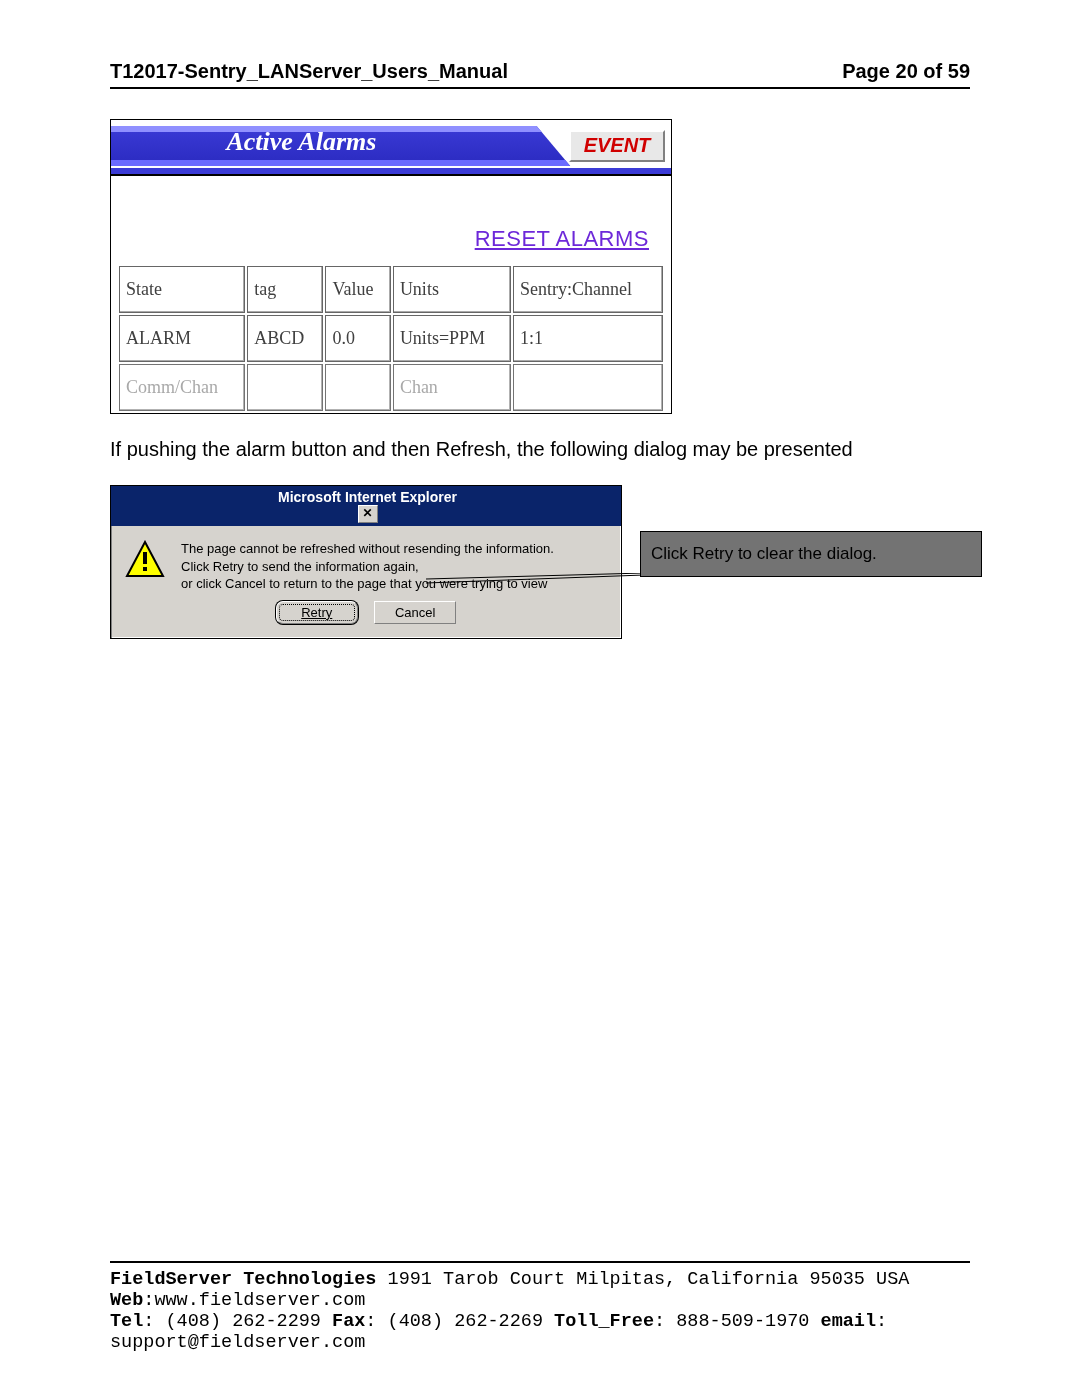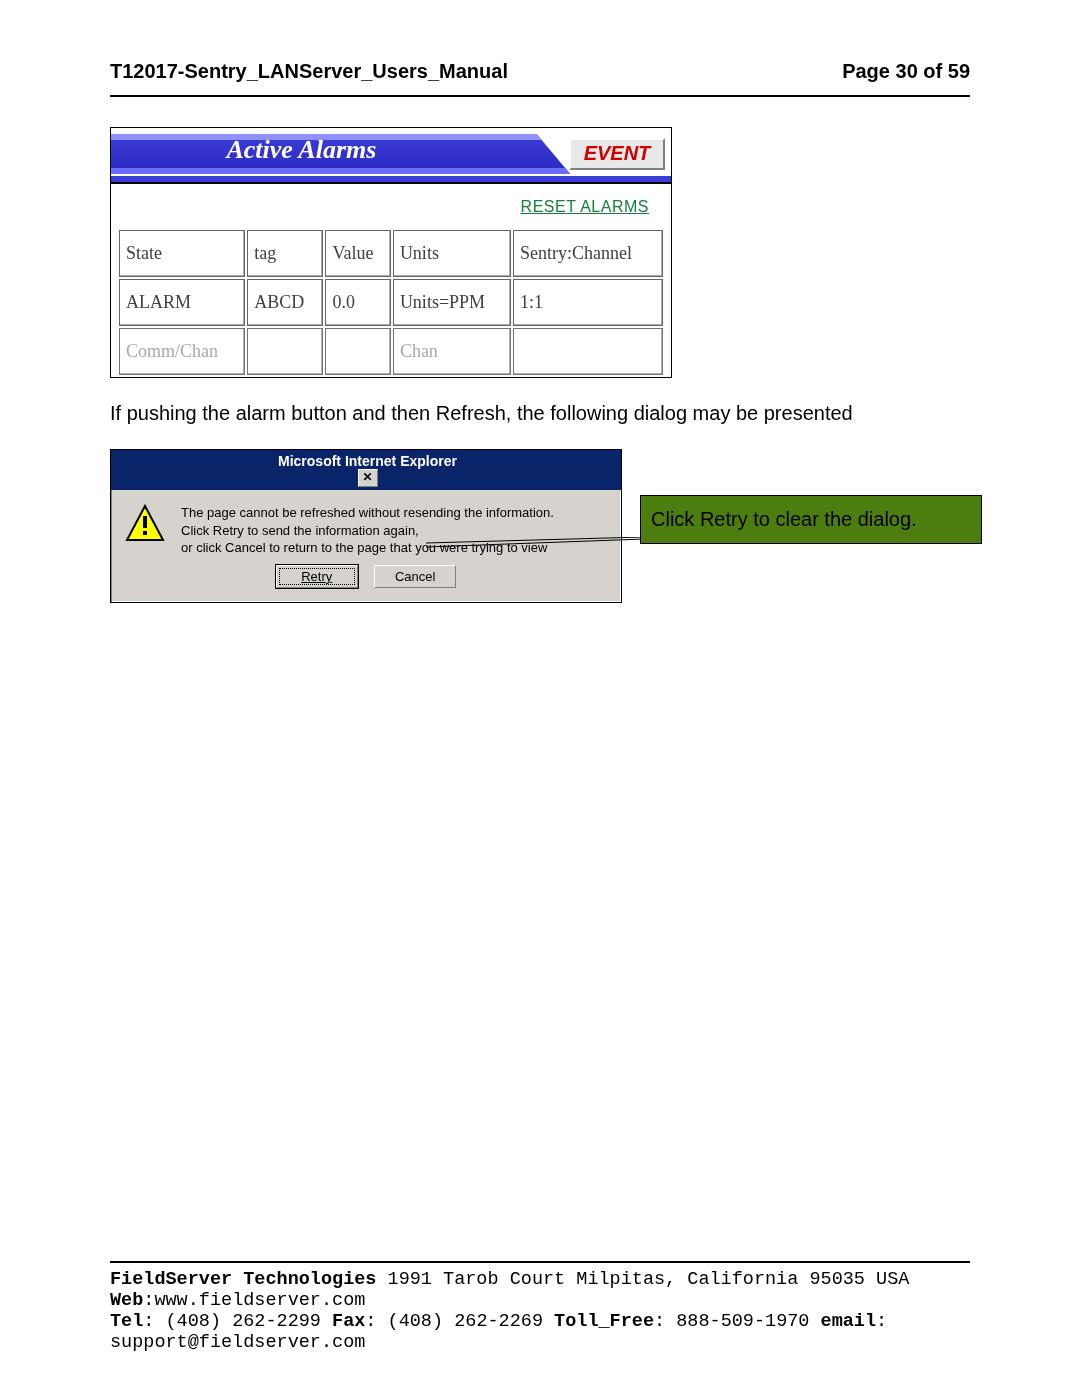--- a/index.html
+++ b/index.html
@@ -16,21 +16,21 @@
     padding: 60px 70px 50px 70px;
     height: 100%;
     position: relative;
   }
   .header-row {
     display: flex;
     justify-content: space-between;
     font-weight: bold;
     font-size: 20px;
     border-bottom: 2px solid #000;
-    padding-bottom: 12px;
+    padding-bottom: 4px;
     margin: 0 40px 30px 40px;
   }
   
   .shot {
     border: 1px solid #000;
     width: 560px;
     margin-left: 40px;
     overflow: hidden;
     background: #fff;
   }
@@ -85,24 +85,25 @@
     line-height: 26px;
     overflow: hidden;
   }
   .reset-row {
     display: flex;
     justify-content: flex-end;
     padding: 20px 22px 12px 0;
   }
   .reset-btn {
     font-family: Arial, sans-serif;
-    font-size: 16px;
+    font-size: 22px;
     text-decoration: underline;
-    color: #15803d;
+    color: #6d28d9;
     letter-spacing: 0.5px;
+    margin-top: 36px;
   }
   table.alarm {
     border-collapse: separate;
     border-spacing: 2px;
     width: calc(100% - 12px);
     margin-left: 6px;
     font-family: "Times New Roman", serif;
     font-size: 18px;
   }
   table.alarm td {
@@ -186,29 +187,30 @@
     font-size: 13px;
     background: #d6d3ce;
     border: 1px solid #808080;
     border-top-color:#fff; border-left-color:#fff;
     text-align: center;
   }
   .win-btn.default {
     outline: 1px dotted #000;
     outline-offset: -4px;
     box-shadow: 0 0 0 1px #000;
+    border-radius: 7px;
   }
   .callout-box {
     position: absolute;
     left: 530px; top: 46px;
     width: 320px;
     border: 1px solid #000;
     padding: 12px 10px;
-    font-size: 20px;
-    background: #4d7c0f;
+    font-size: 17px;
+    background: #737373;
   }
   .callout-line {
     position: absolute;
     left: 316px; top: 88px;
     width: 260px; height: 30px;
     pointer-events: none;
   }
   
   .footer {
     position: absolute;
@@ -225,21 +227,21 @@
   .footer .lines { margin-left: 40px; }
   .footer b { font-weight: bold; }
 </style>
 </head>
 <body>
 
 <div class="page">
 
   <div class="header-row">
     <span>T12017-Sentry_LANServer_Users_Manual</span>
-    <span>Page 30 of 59</span>
+    <span>Page 20 of 59</span>
   </div>
 
   <div class="shot">
     <div class="shot-inner">
       <div class="banner">
         <div class="banner-bar"></div>
         <div class="banner-title">Active Alarms</div>
         <div class="event-btn">EVENT</div>
         <div class="banner-underline"></div>
       </div>

